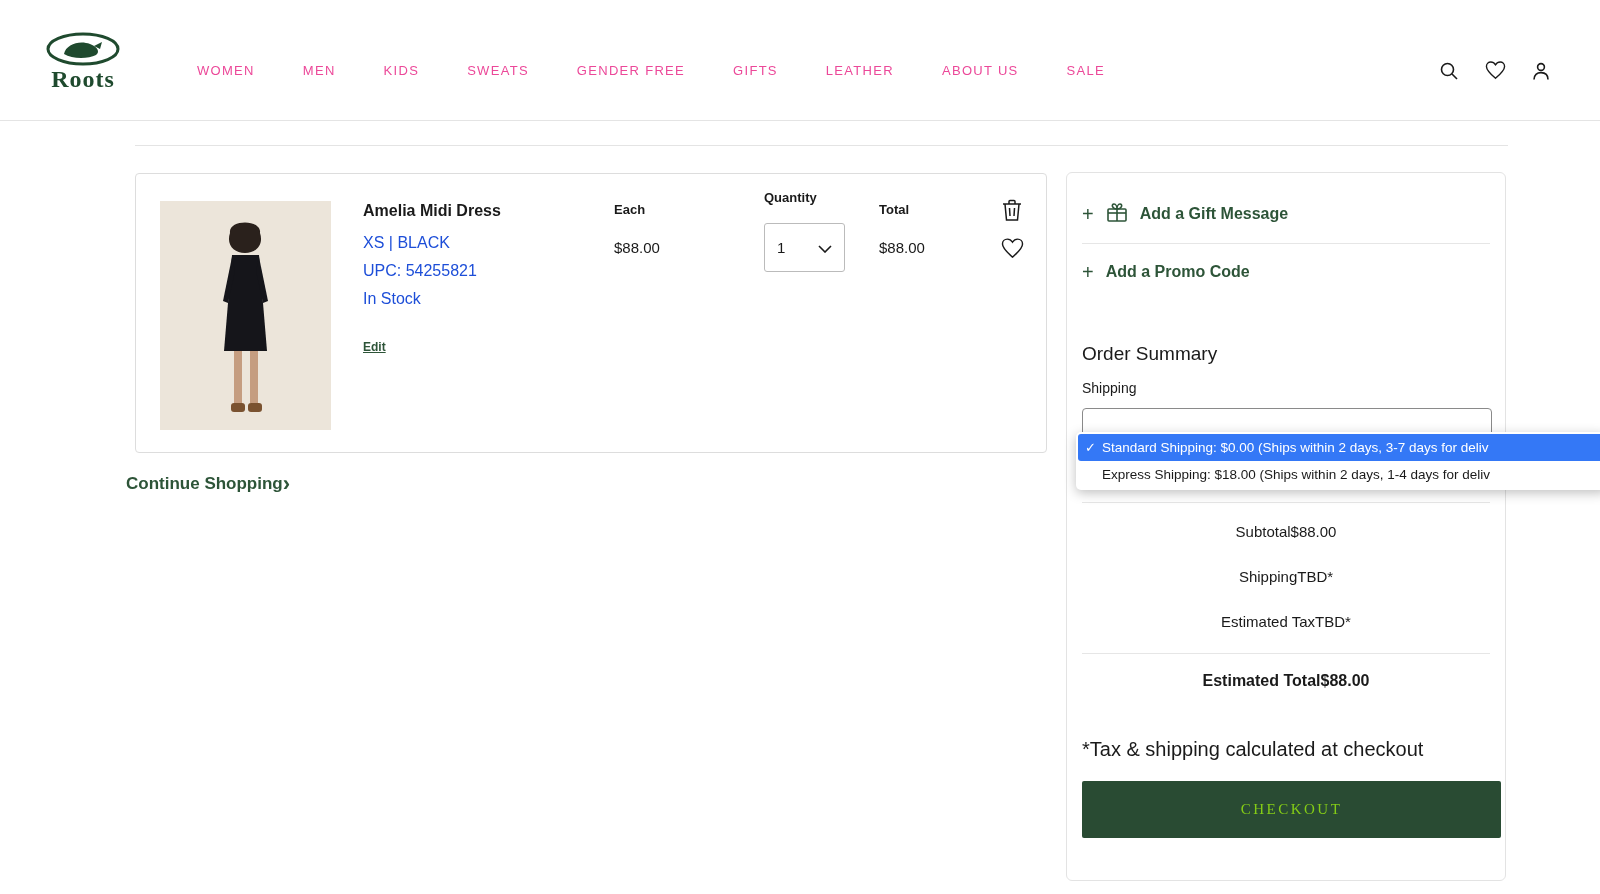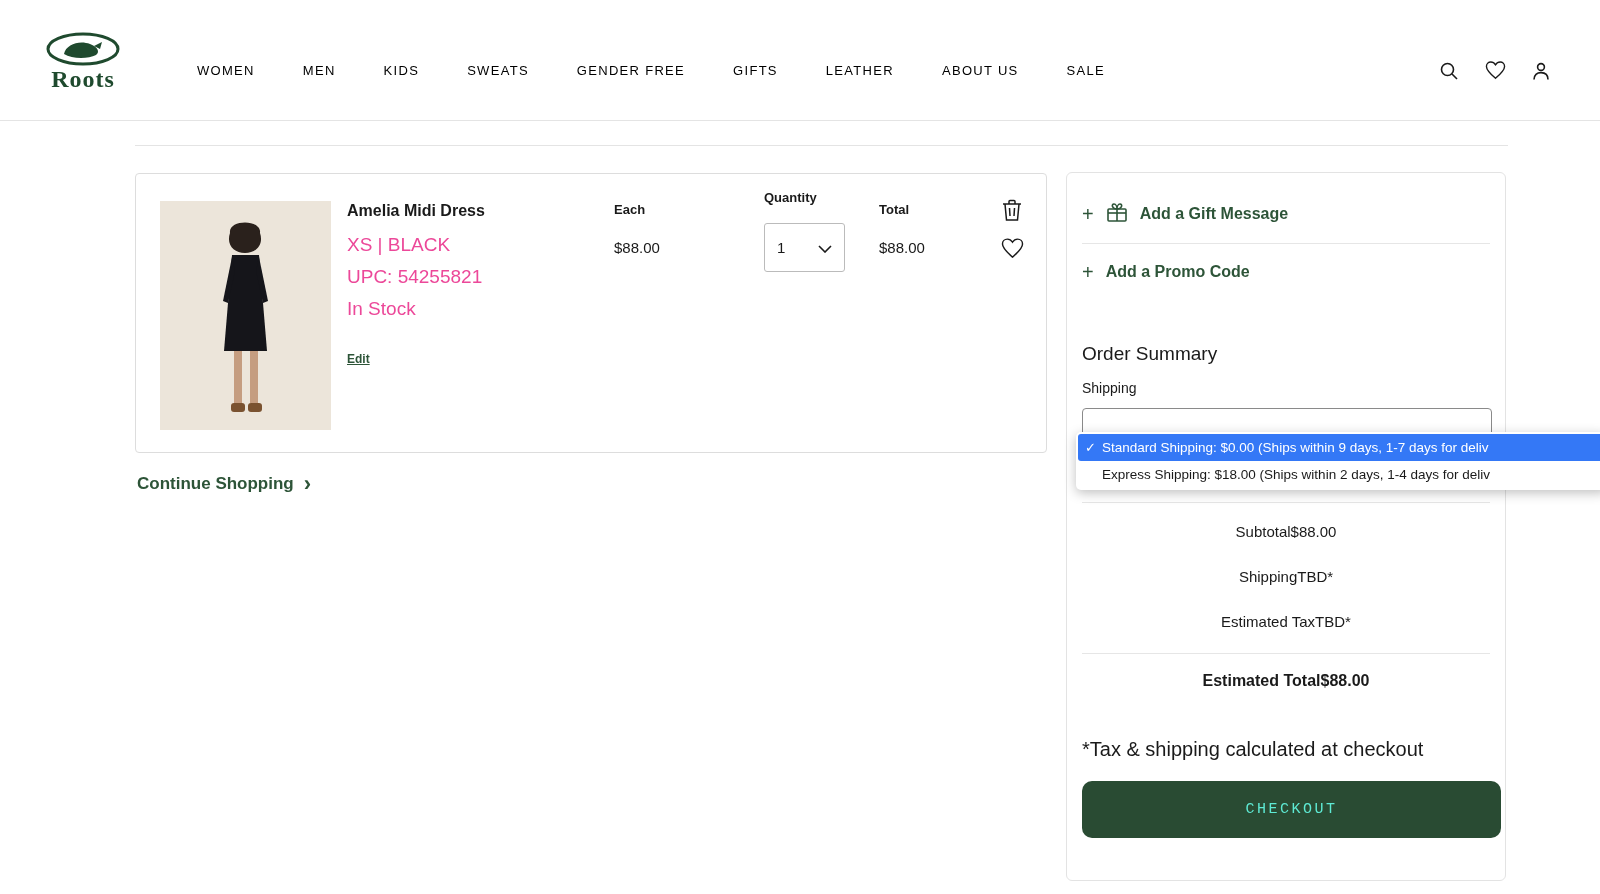--- a/index.html
+++ b/index.html
@@ -7,54 +7,54 @@
     font-family:"Liberation Sans", sans-serif; color:#1a1a1a; }
   .page { position:relative; width:1452px; height:894px;margin-top:20px; }
 
   
   .header { position:absolute; top:0; left:0; width:1600px; height:101px;
     border-bottom:1px solid #e4e4e4; background:#fff; }
   .logo { position:absolute; left:43px; top:12px; width:80px; text-align:center; cursor:pointer; }
   .logo-text { font-family:"Liberation Serif", serif; font-weight:bold; color:#1f4a2e;
     font-size:24px; letter-spacing:1px; margin-top:-4px; }
   .nav { position:absolute; left:197px; top:0; height:101px; display:flex; align-items:center; gap:48px; }
-  .nav-item { font-size:13px; letter-spacing:1.3px; color:#000000; text-decoration:none;
+  .nav-item { font-size:13px; letter-spacing:1.3px; color:#ec4899; text-decoration:none;
     cursor:pointer; white-space:nowrap; }
   .header-icons { position:absolute; right:48px; top:0; height:101px; display:flex; align-items:center; gap:24px; }
   .hicon { width:22px; height:22px; cursor:pointer; display:flex; align-items:center; justify-content:center; }
   .hicon svg { display:block; }
 
   
   .top-divider { position:absolute; left:135px; top:125px; width:1373px; height:0;
     border-top:1px solid #e4e4e4; }
 
   
   .cart-card { position:absolute; left:135px; top:153px; width:912px; height:280px;
     border:1px solid #ddd; border-radius:4px; background:#fff; }
   .product-image { position:absolute; left:24px; top:27px; width:171px; height:229px;
     background:#ece5da; overflow:hidden; }
-  .product-info { position:absolute; left:211px; top:28px; width:220px; }
+  .product-info { position:absolute; left:227px; top:28px; width:220px; }
   .product-title { font-size:16px; font-weight:600; color:#1a1a1a; margin-bottom:14px; }
-  .product-detail { font-size:19px; color:#ec4899; margin-bottom:10px; }
+  .product-detail { font-size:16px; color:#1d4ed8; margin-bottom:10px; }
   .edit-link { display:inline-block; margin-top:22px; font-size:12px; font-weight:700;
     color:#2d5438; text-decoration:underline; cursor:pointer; }
   .col-header { font-size:13px; font-weight:600; color:#1a1a1a; }
   .col-each { position:absolute; left:478px; top:28px; }
   .col-qty  { position:absolute; left:628px; top:16px; }
   .col-total{ position:absolute; left:743px; top:28px; }
   .price { font-size:15px; color:#1a1a1a; margin-top:22px; }
   .qty-select { margin-top:18px; width:81px; height:49px; border:1px solid #bbb; border-radius:3px;
     background:#fff; display:flex; align-items:center; justify-content:space-between;
     padding:0 12px; cursor:pointer; }
   .qty-value { font-size:15px; }
   .card-icons { position:absolute; right:22px; top:24px; display:flex; flex-direction:column; gap:14px; }
   .card-icons .hicon { width:24px; height:24px; }
 
-  .continue { position:absolute; left:137px; top:453px; font-size:17px; font-weight:600;
-    color:#2d5438; cursor:pointer; display:flex; align-items:center; gap:10px; }
+  .continue { position:absolute; left:126px; top:453px; font-size:17px; font-weight:600;
+    color:#2d5438; cursor:pointer; display:flex; align-items:center; }
   .continue .chev { font-size:22px; line-height:1; }
 
   
   .summary-panel { position:absolute; left:1066px; top:152px; width:440px; height:709px;
     border:1px solid #e3e3e3; border-radius:6px; background:#fff; }
   .panel-inner { position:relative; width:100%; height:100%; padding:0 15px; }
   .green-row { display:flex; align-items:center; gap:12px; color:#2d5438; font-weight:600;
     font-size:16px; cursor:pointer; }
   .gift-row { position:absolute; left:15px; right:15px; top:28px; }
   .row-divider { position:absolute; left:15px; right:15px; border-top:1px solid #e6e6e6; }
@@ -74,22 +74,22 @@
   .sum-row { position:absolute; left:15px; right:15px; display:flex; justify-content:center;
     font-size:15px; color:#1a1a1a; }
   .sum-row .val { text-align:right; }
   .row-0 { top:350px; }
   .row-1 { top:395px; }
   .row-2 { top:440px; }
   .div-above-total { top:480px; }
   .total-row { top:499px; font-size:16px; font-weight:700; }
   .footnote { position:absolute; left:15px; top:565px; font-size:20px; color:#1a1a1a; }
   .checkout-btn { position:absolute; left:15px; top:608px; width:419px; height:57px;
-    background:#294b33; color:#5eead4; border:none; border-radius:10px; font-size:15px;
-    letter-spacing:2.5px; font-family:Liberation Mono, monospace; cursor:pointer; }
+    background:#294b33; color:#84cc16; border:none; border-radius:2px; font-size:15px;
+    letter-spacing:2.5px; font-family:Liberation Serif, serif; cursor:pointer; }
 </style>
 </head>
 <body>
 
 <div class="page">
 
   <header class="header">
     <div class="logo">
       <span>
         <svg width="74" height="34" viewBox="0 0 74 34">
@@ -228,21 +228,21 @@
       </div>
 
       <h2 class="summary-title">Order Summary</h2>
       <div class="shipping-label">Shipping</div>
 
       <div class="shipping-select"></div>
 
       <div class="dropdown">
         <div class="dd-option selected">
           <span class="dd-check">✓</span>
-          <span>Standard Shipping: $0.00 (Ships within 9 days, 1-7 days for deliv</span>
+          <span>Standard Shipping: $0.00 (Ships within 2 days, 3-7 days for deliv</span>
         </div>
         <div class="dd-option">
           <span>Express Shipping: $18.00 (Ships within 2 days, 1-4 days for deliv</span>
         </div>
       </div>
 
       <div class="row-divider div-under-select"></div>
 
       <div class="sum-row row-0">
         <span>Subtotal</span>

